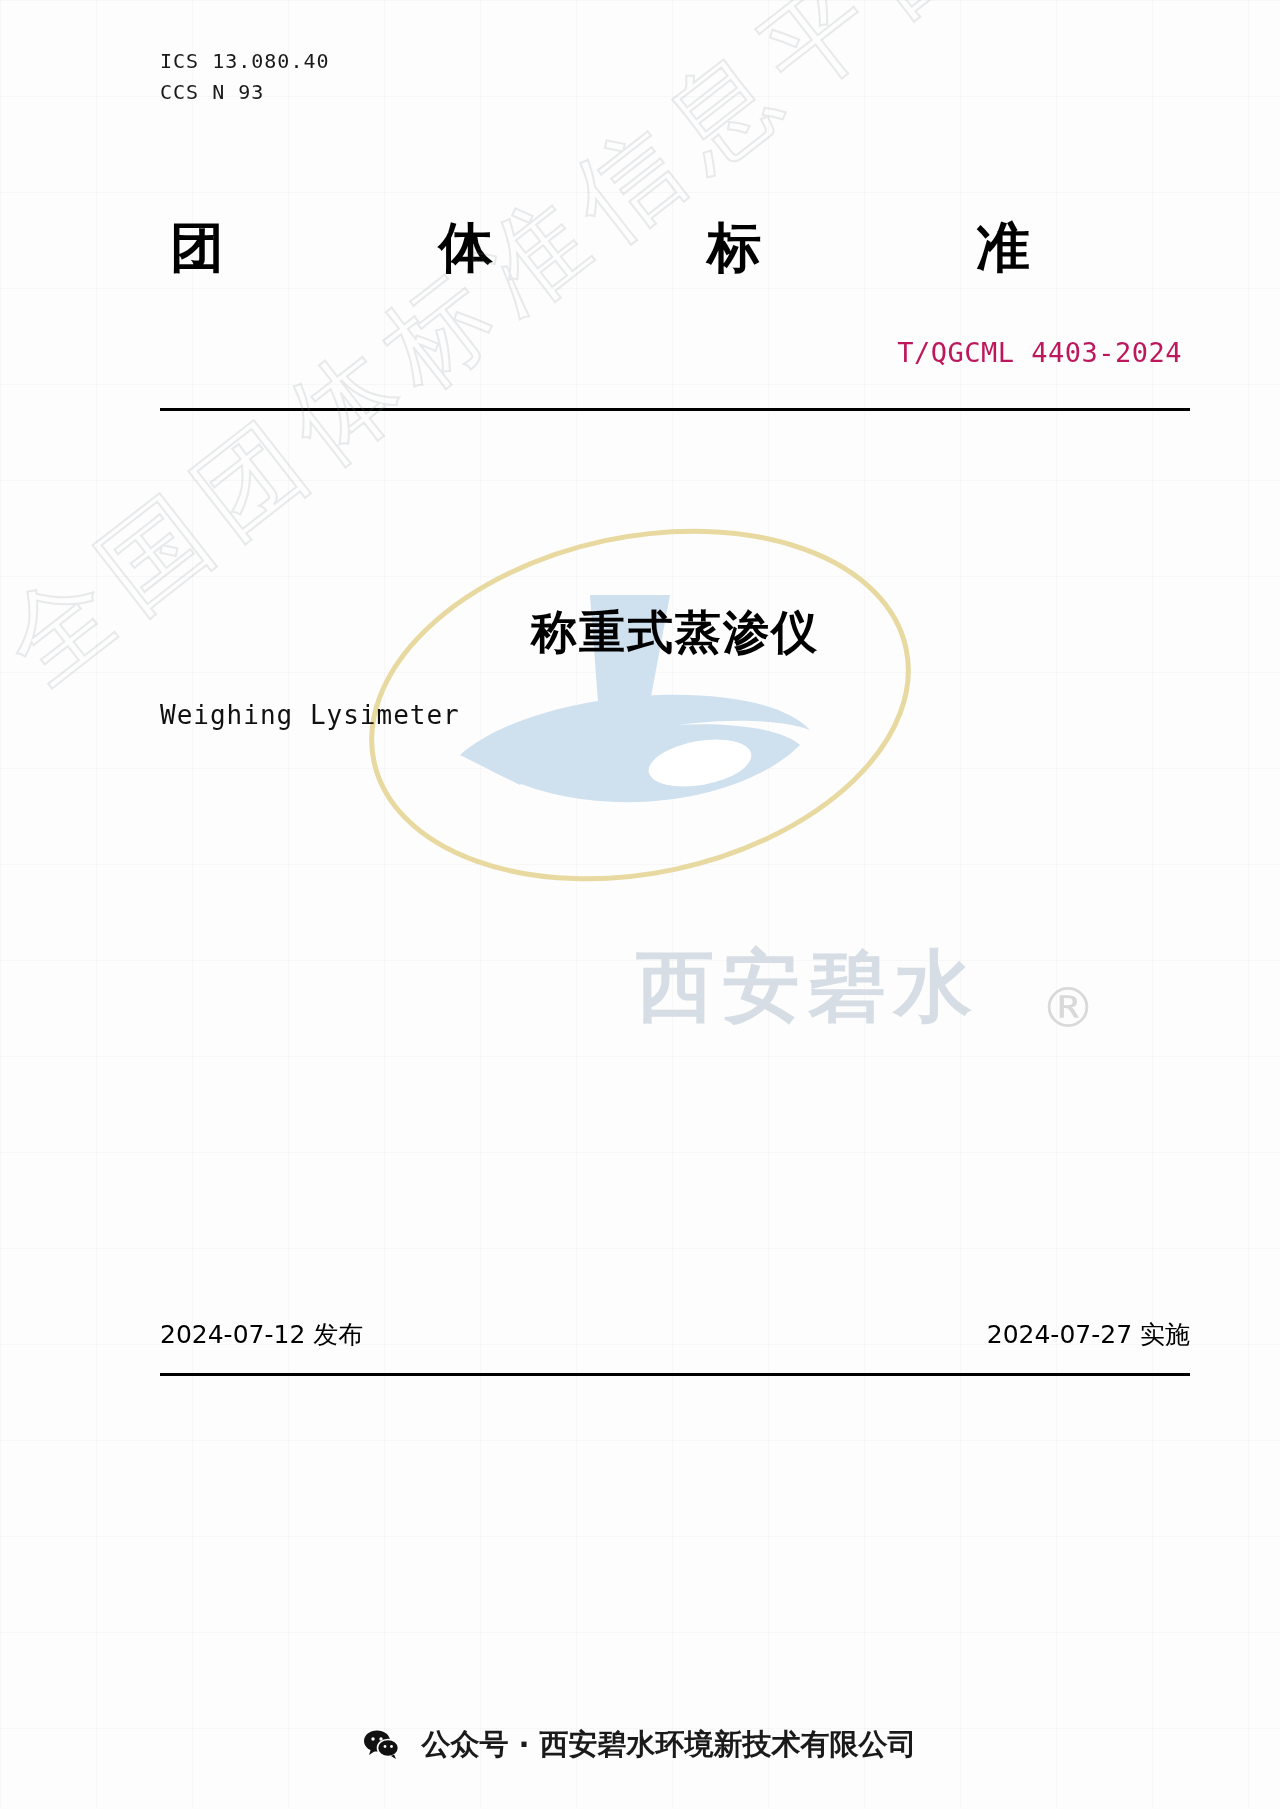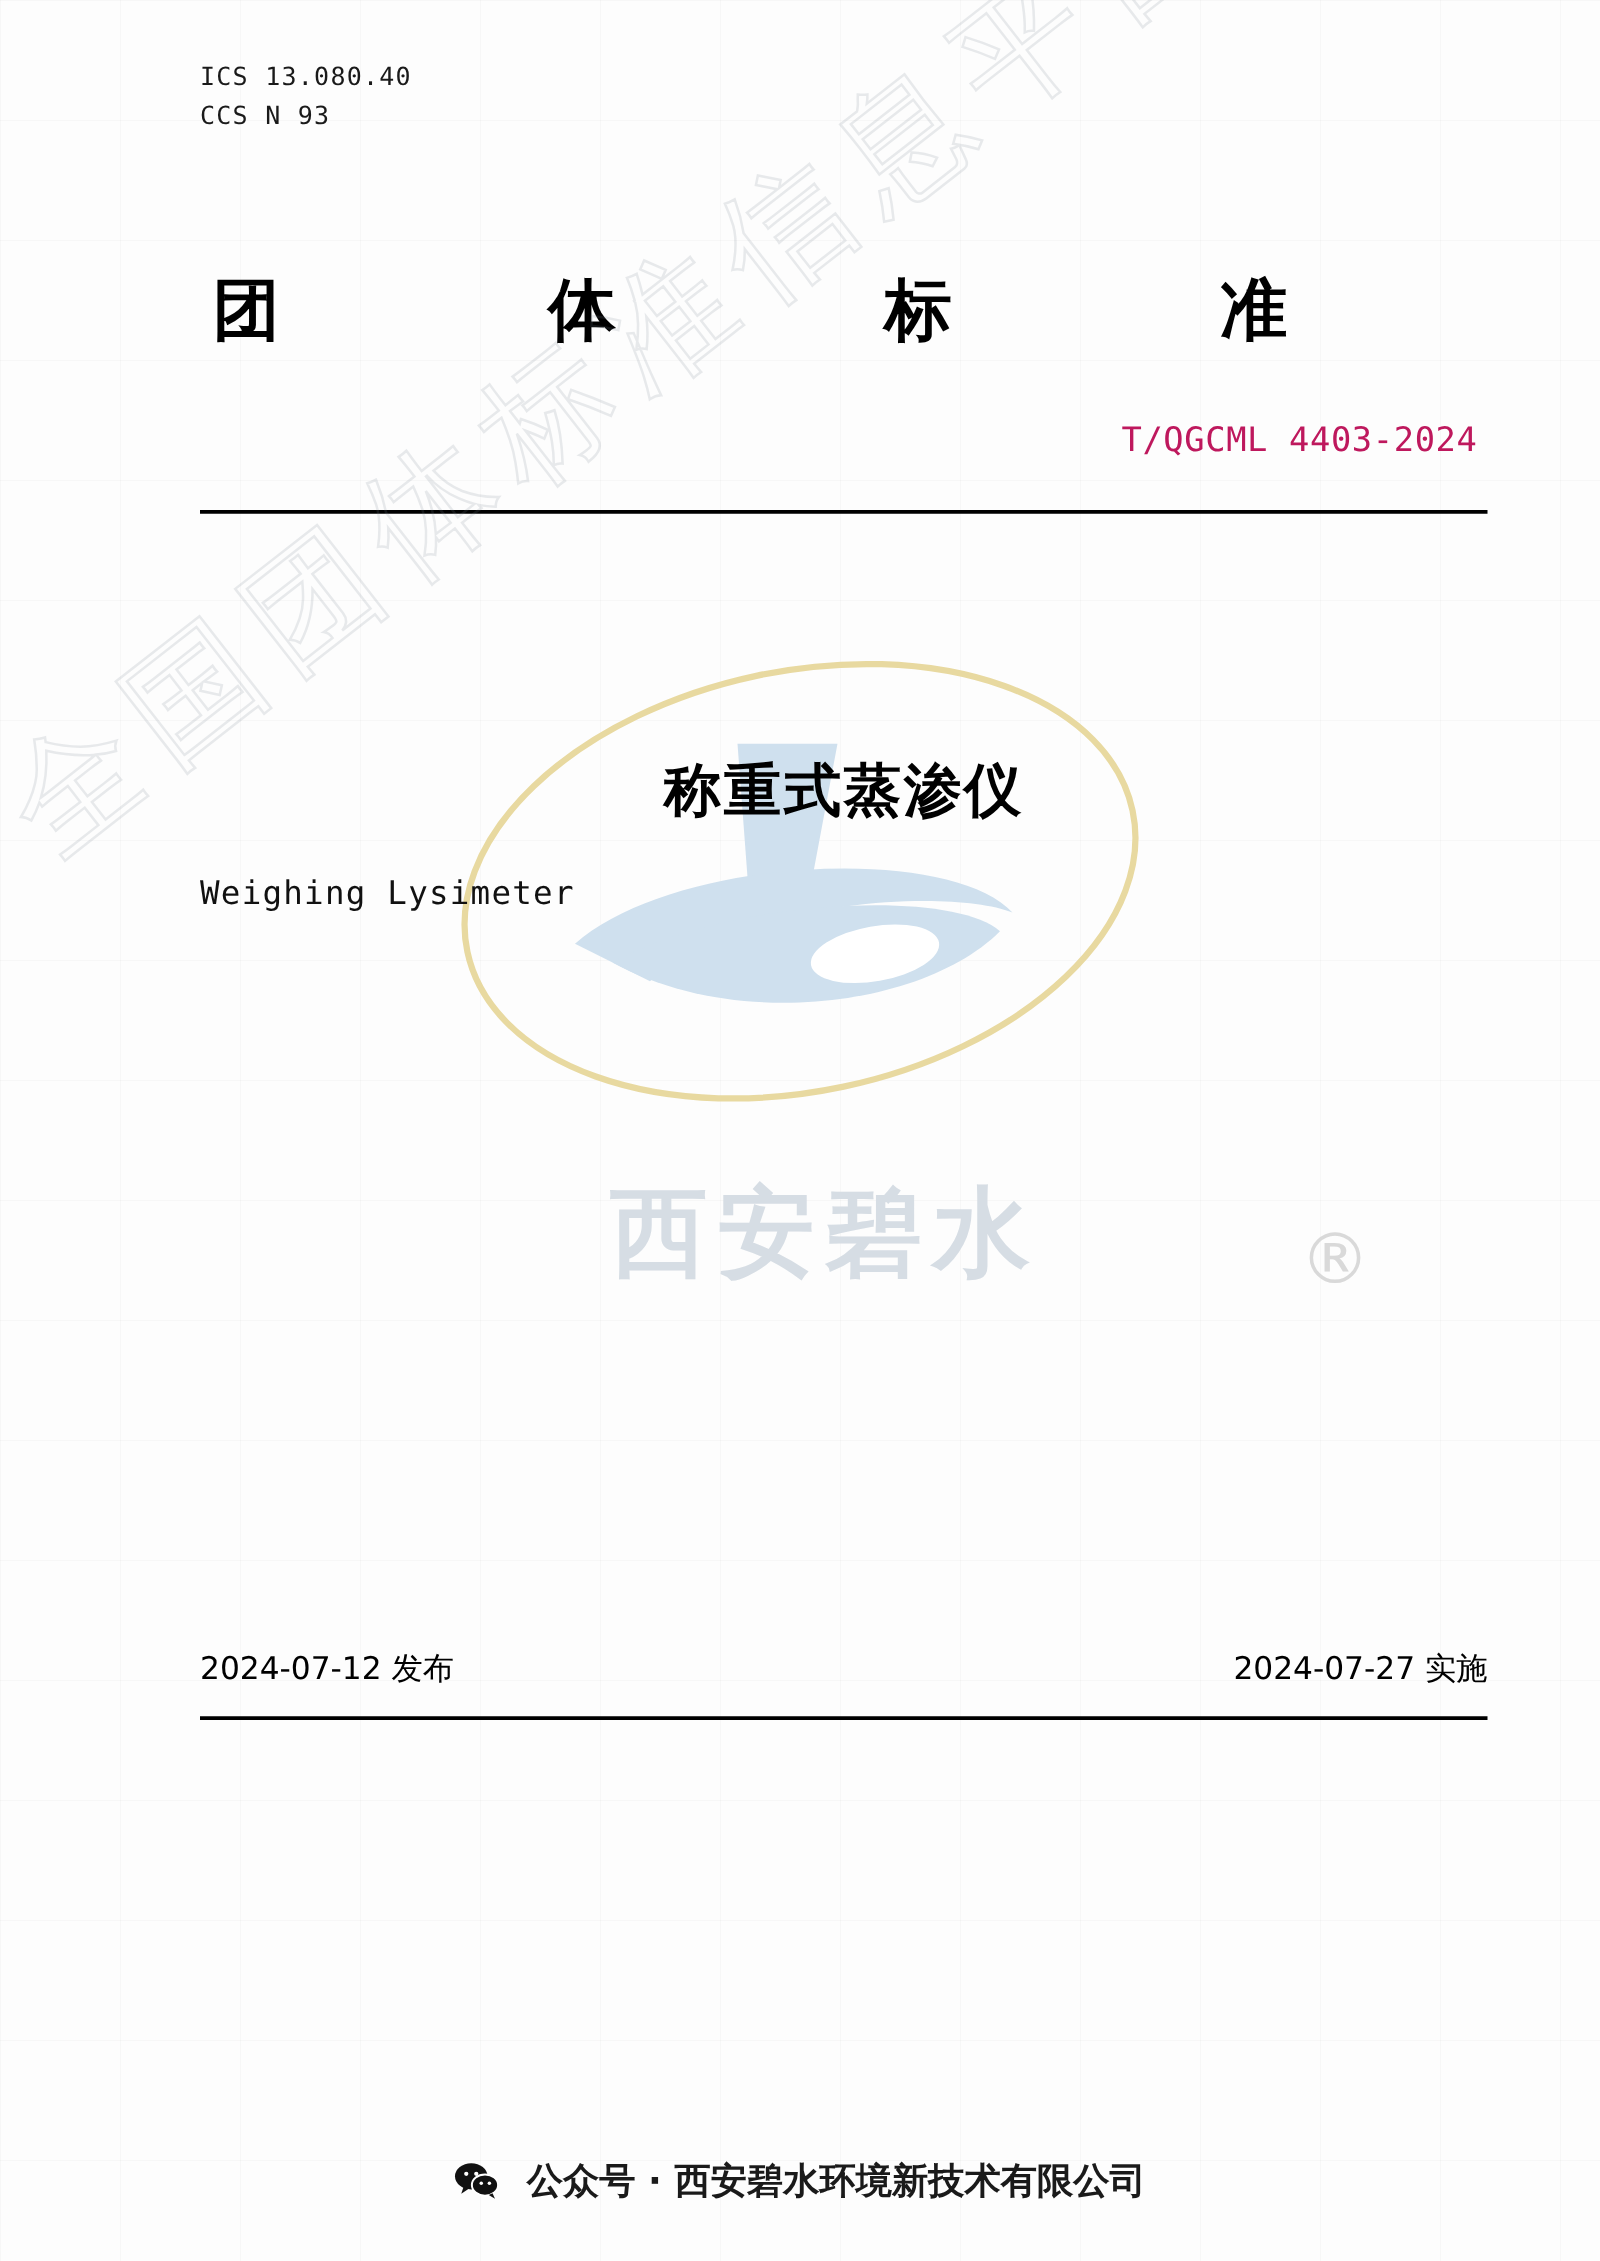--- a/index.html
+++ b/index.html
@@ -125,21 +125,21 @@
     left: 0;
     top: 0;
     width: 100%;
     height: 100%;
   }
   .brand-cn {
     position: absolute;
     left: 0;
     right: 0;
     top: 430px;
-    text-align: center;
+    text-align: right;
     font-family: "DejaVu Sans", sans-serif;
     font-weight: bold;
     font-size: 78px;
     letter-spacing: 8px;
     color: #d6dde4;
   }
   .reg-mark {
     position: absolute;
     left: 700px;
     top: 470px;

